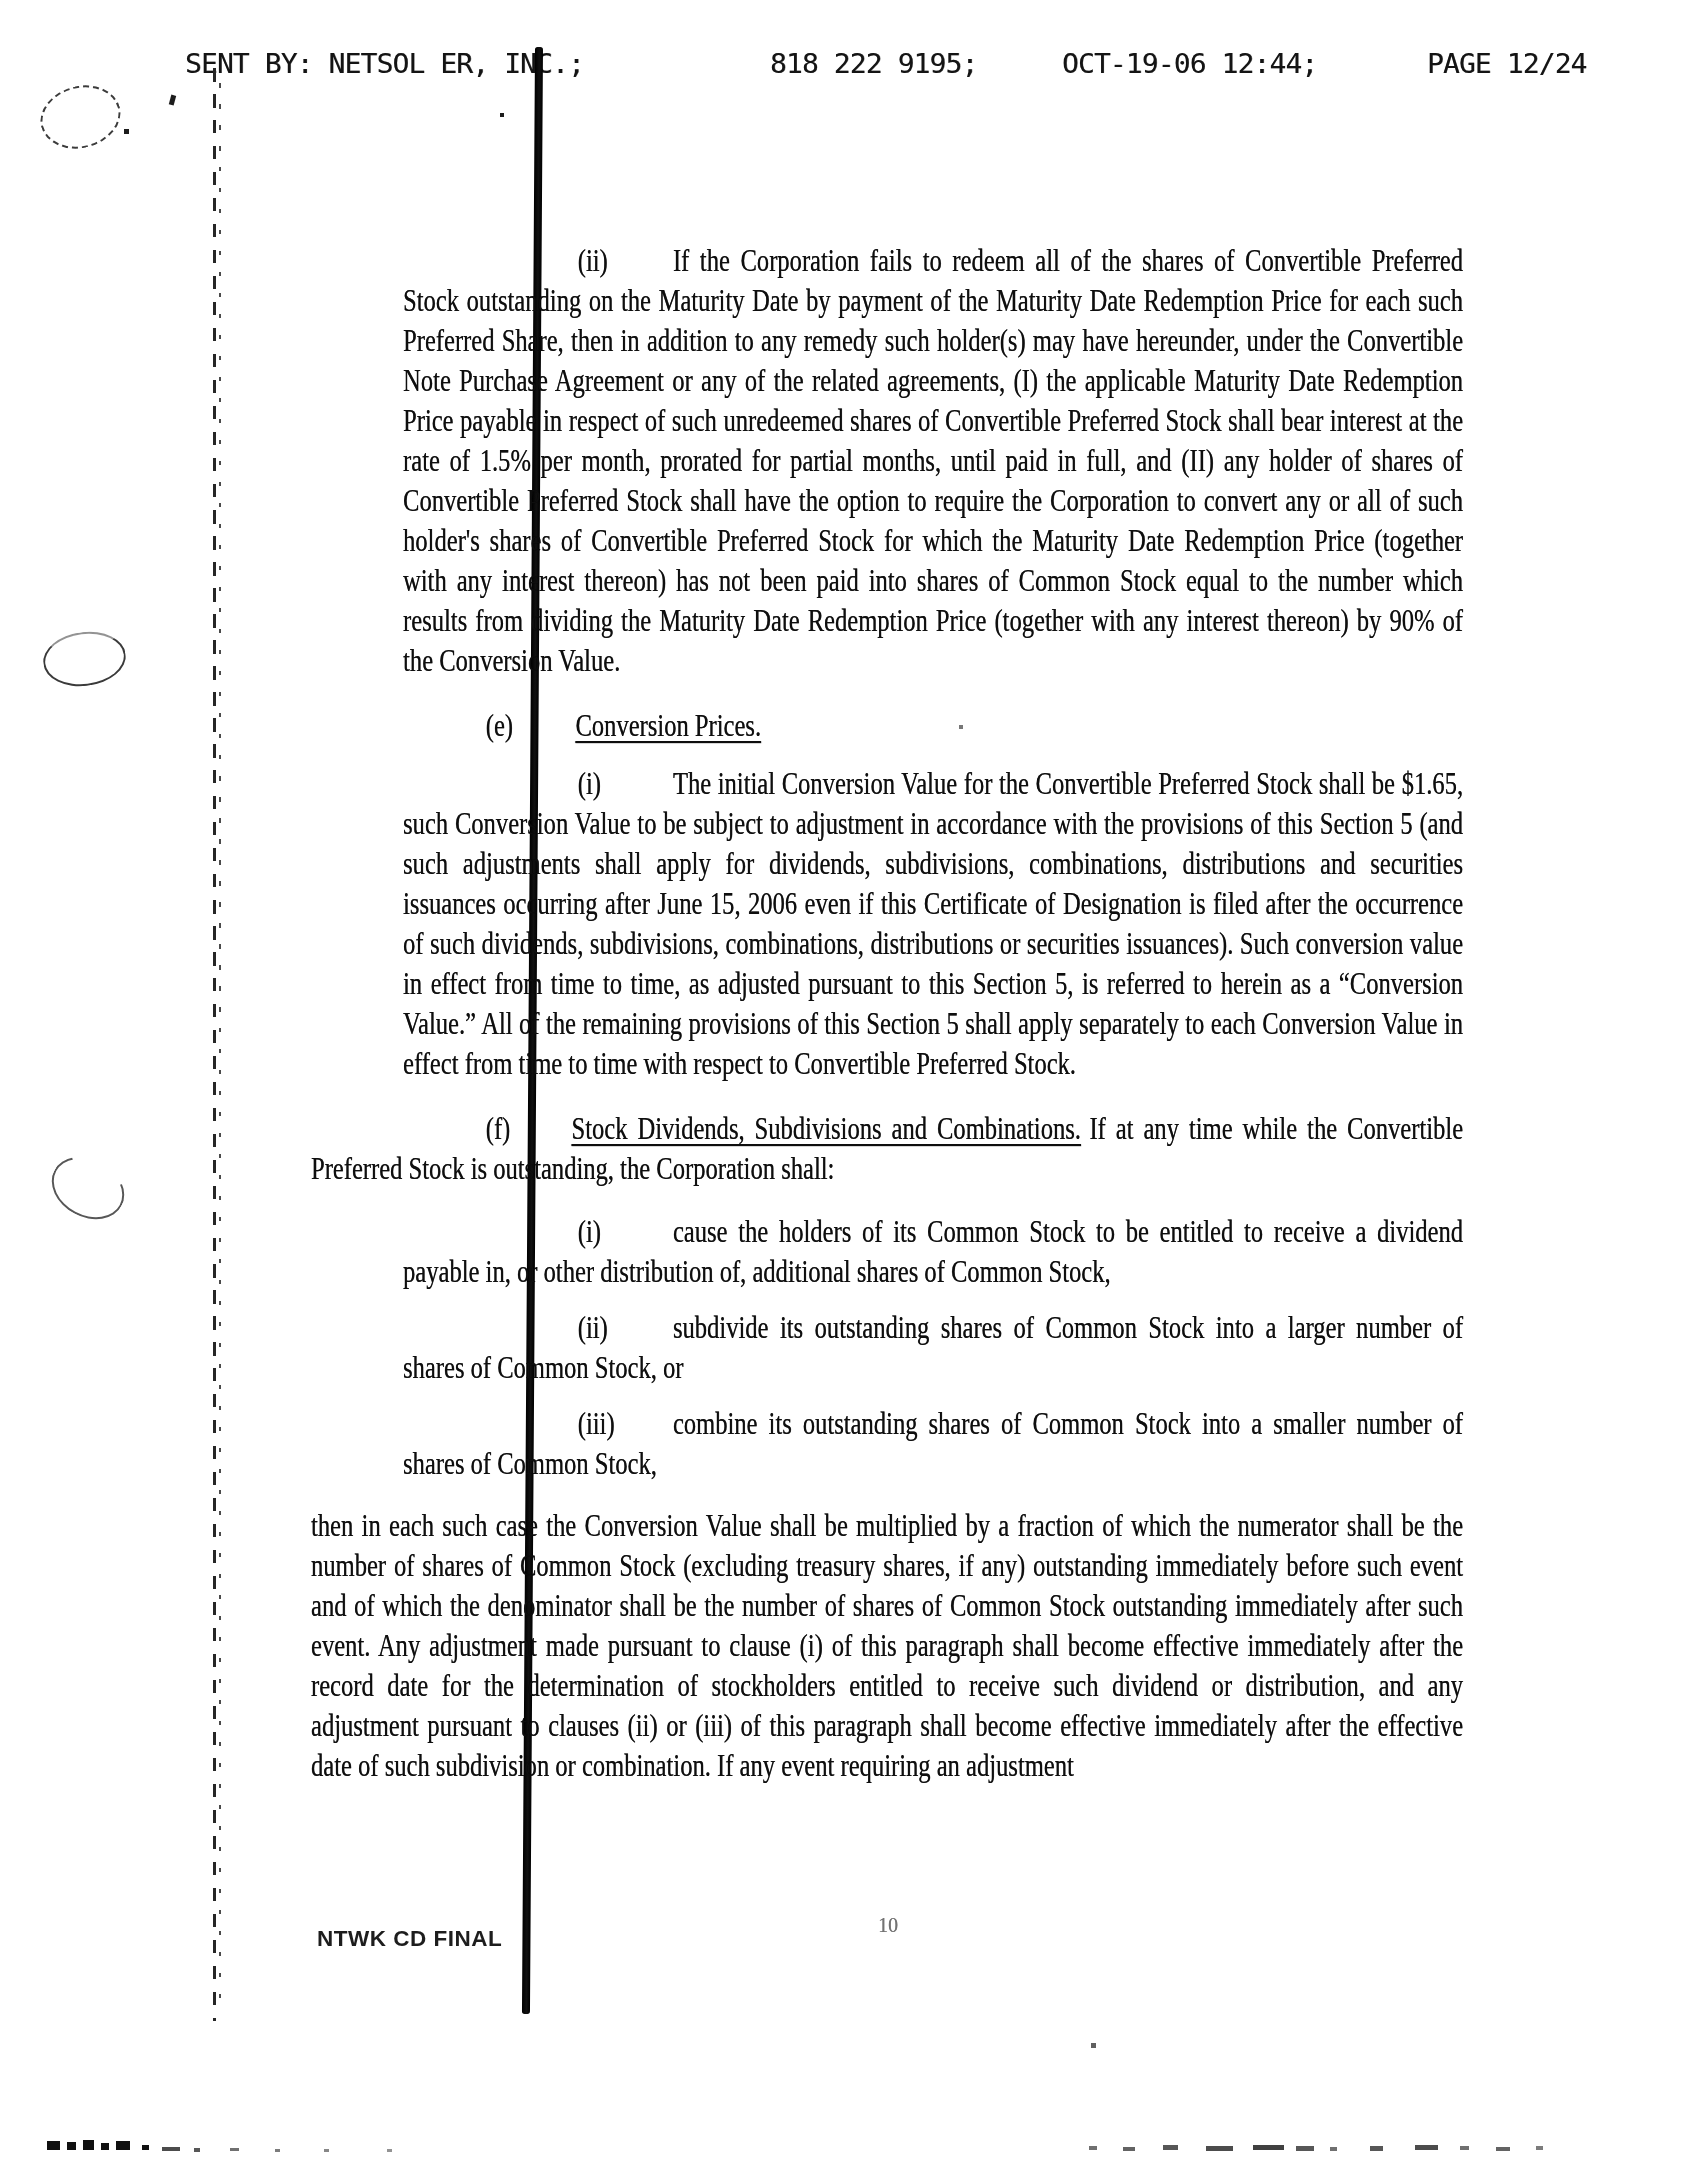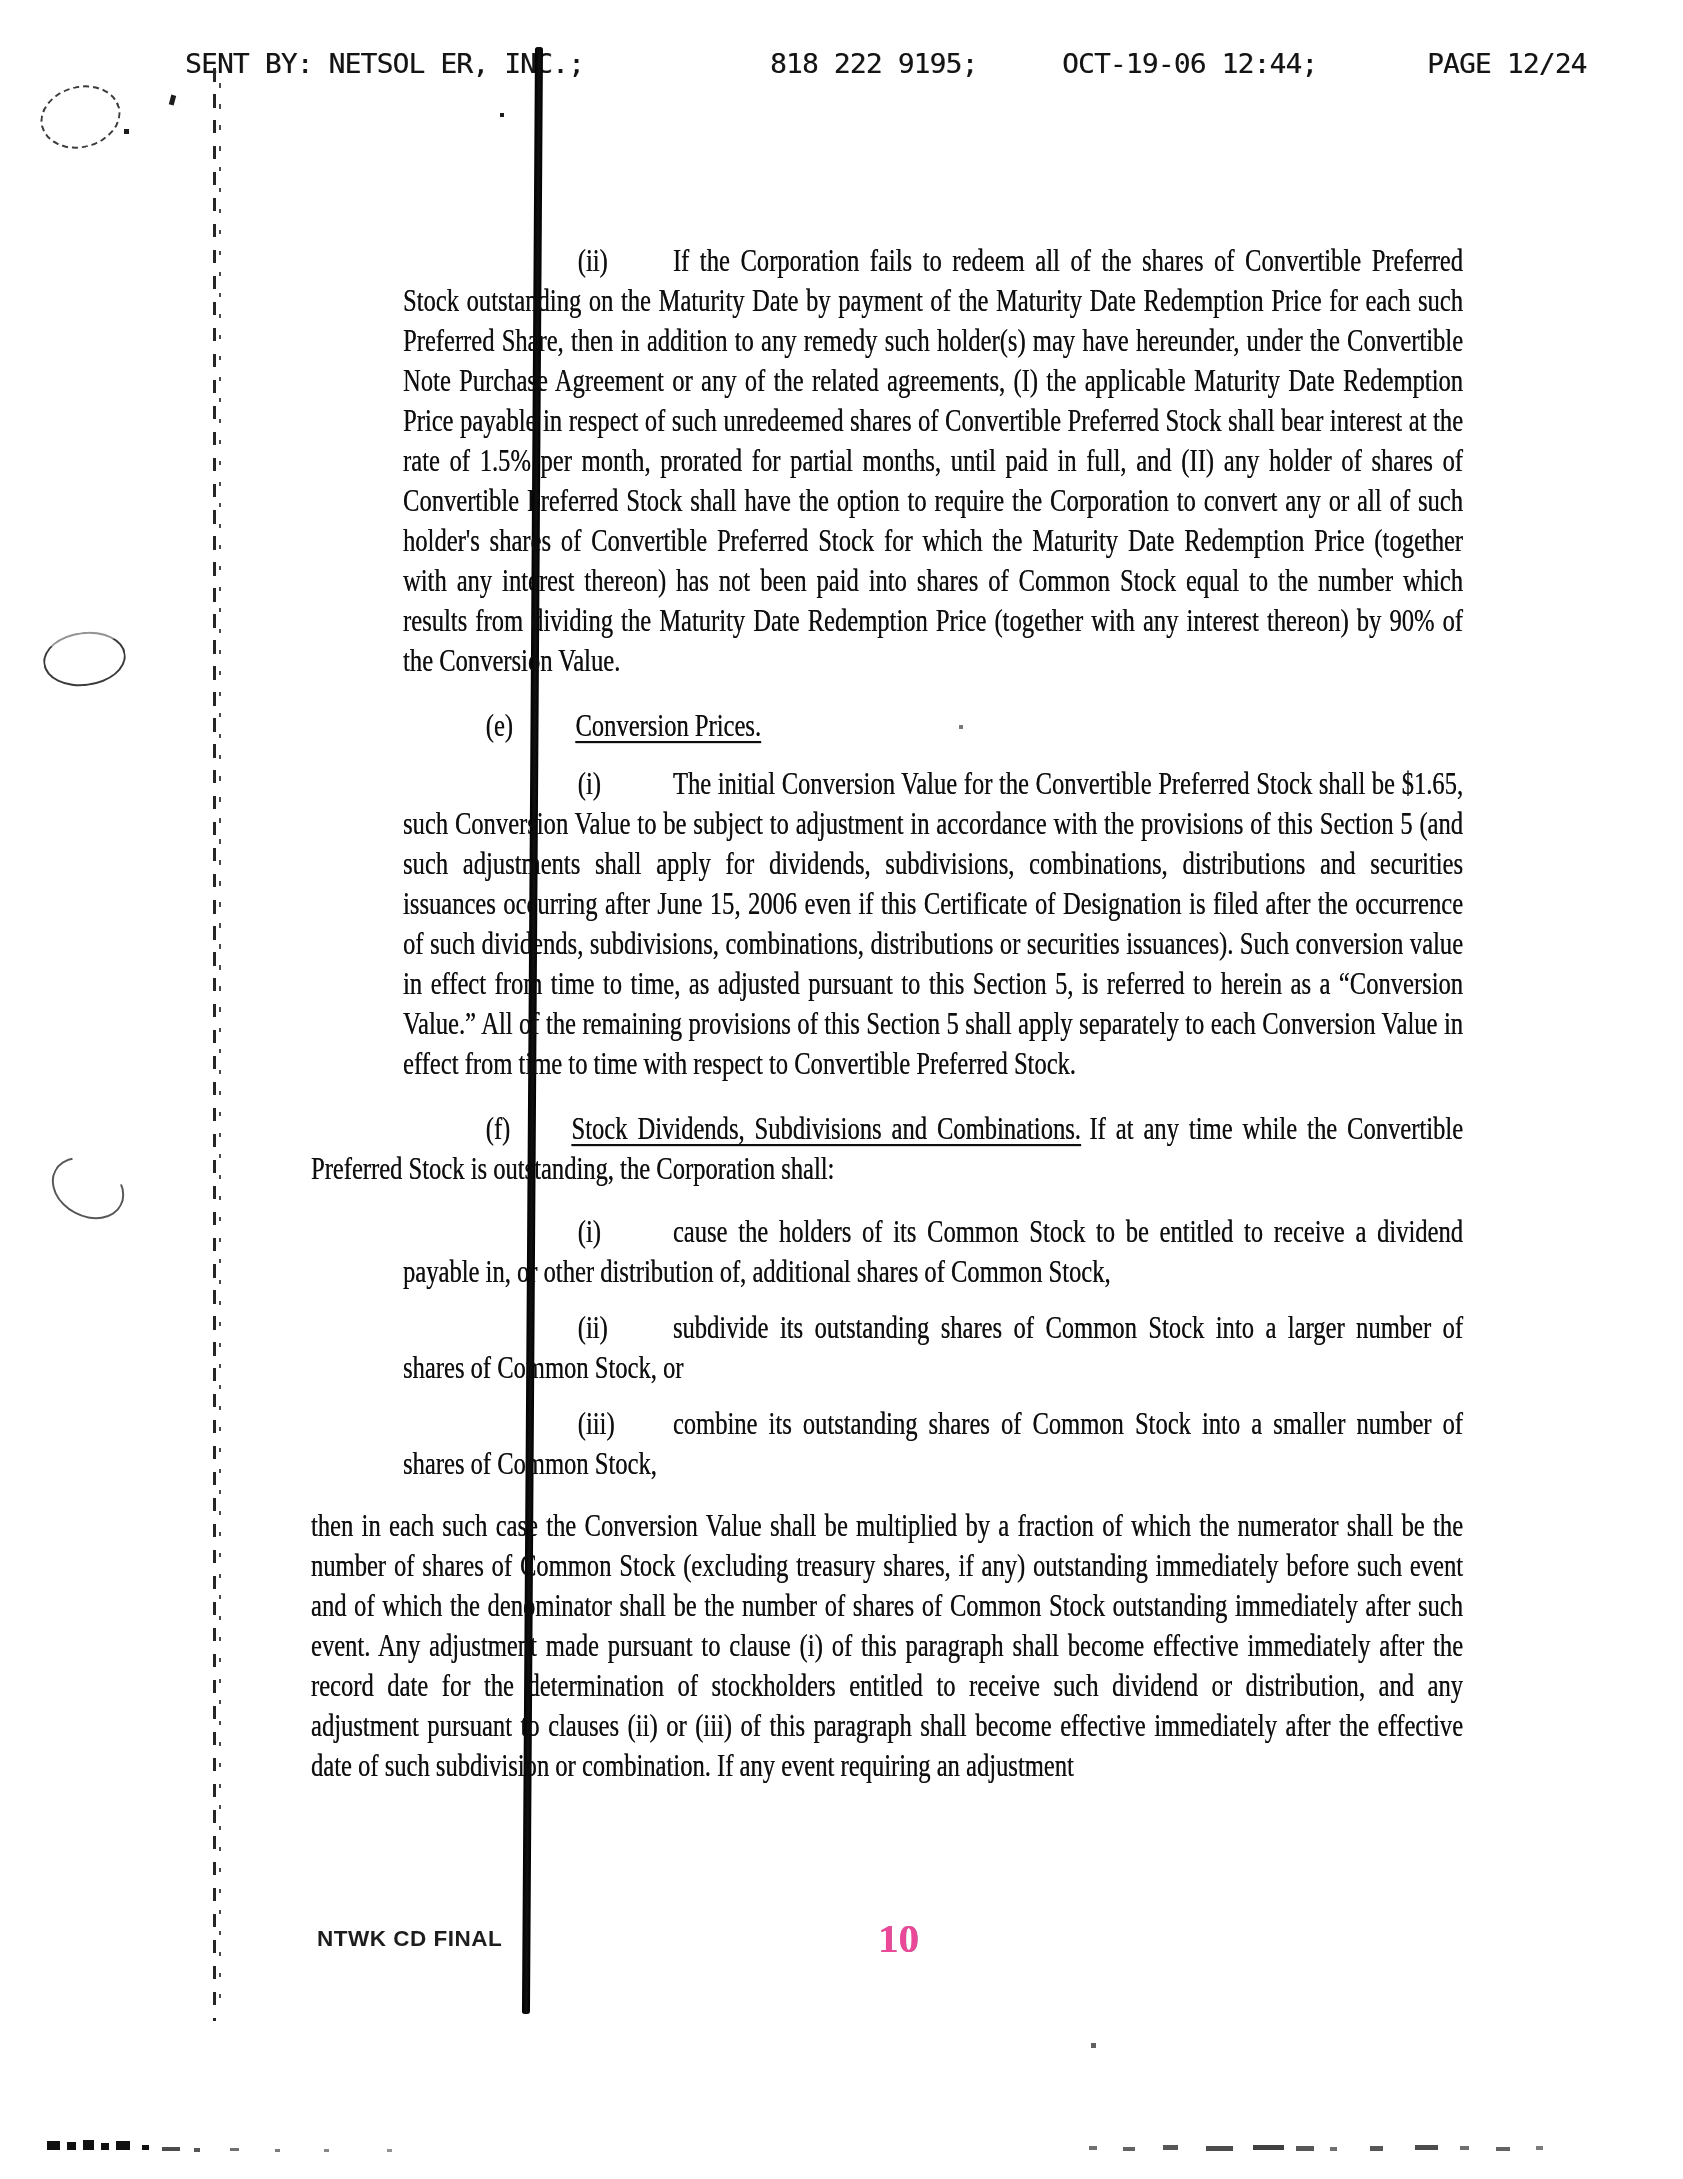--- a/index.html
+++ b/index.html
@@ -56,23 +56,22 @@
 
   
   .footer-id{
     position:absolute;left:317px;top:1926px;
     font-family:"Liberation Sans",sans-serif;
     font-size:22.5px;font-weight:600;letter-spacing:0.5px;
     color:#1d1d1d;transform:scaleY(0.95);
   }
   .footer-page{
     position:absolute;left:878px;top:1914px;
-    font-size:41px;color:#ec4899;
+    font-size:20px;color:#737373;
     text-shadow:0.3px 0.3px 0 rgba(0,0,0,.5);
-    font-weight:bold;
   }
 
   
   .vline-thick{
     position:absolute;left:535px;top:47px;
     width:8px;height:1967px;
     background:linear-gradient(90deg,#000 0%,#111 55%,#000 100%);
     transform:rotate(0.38deg);
     transform-origin:top center;
     border-radius:2.7px;

